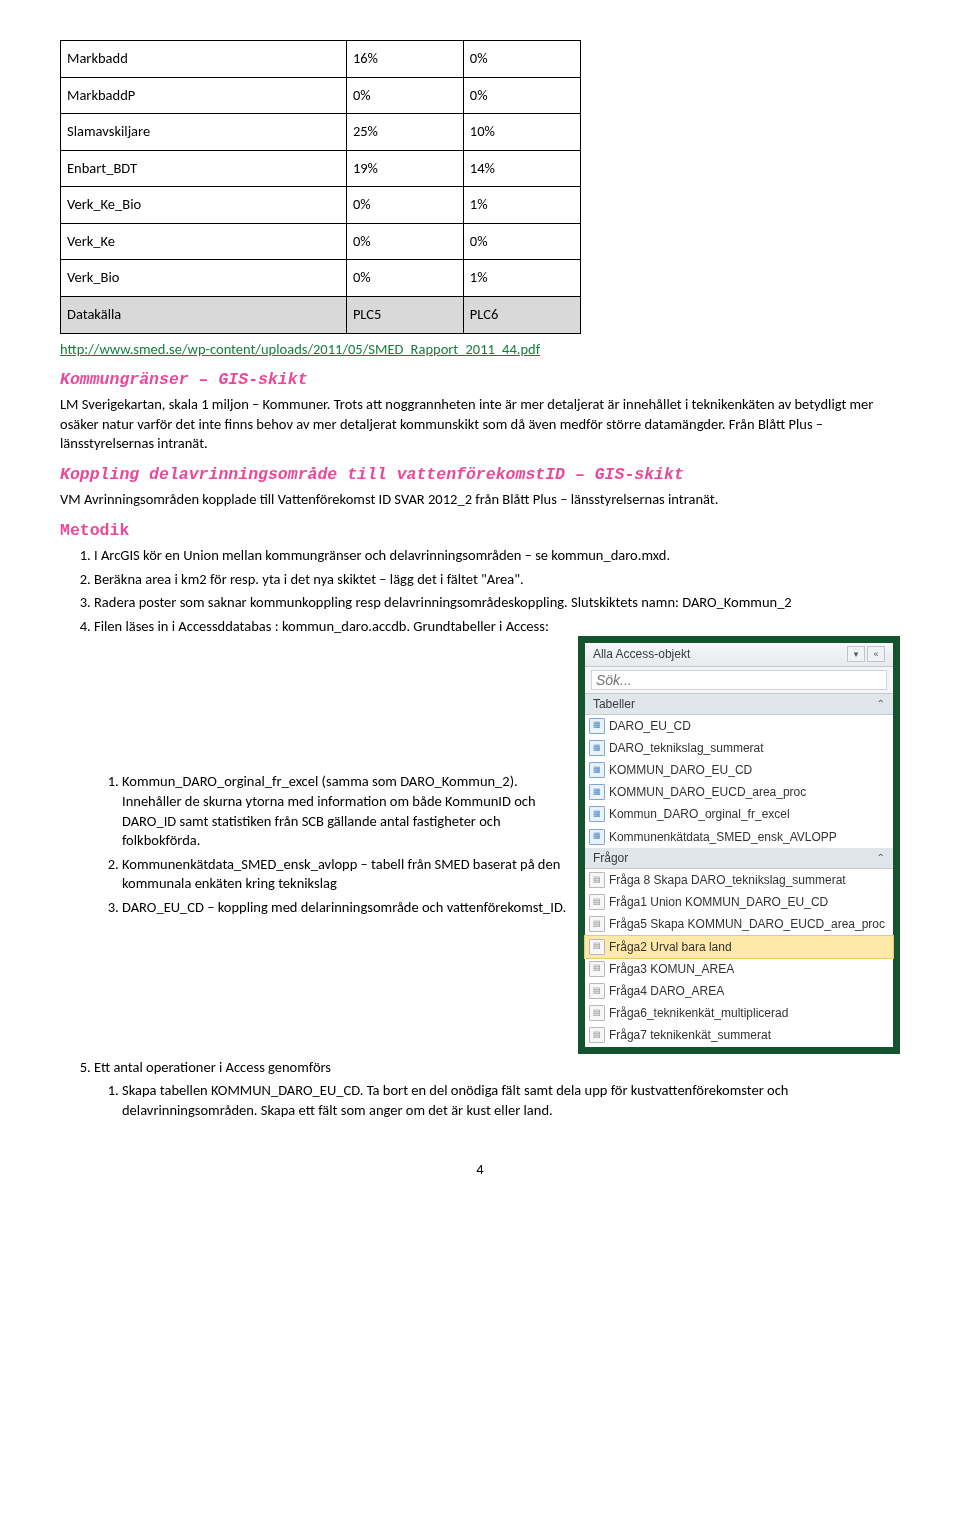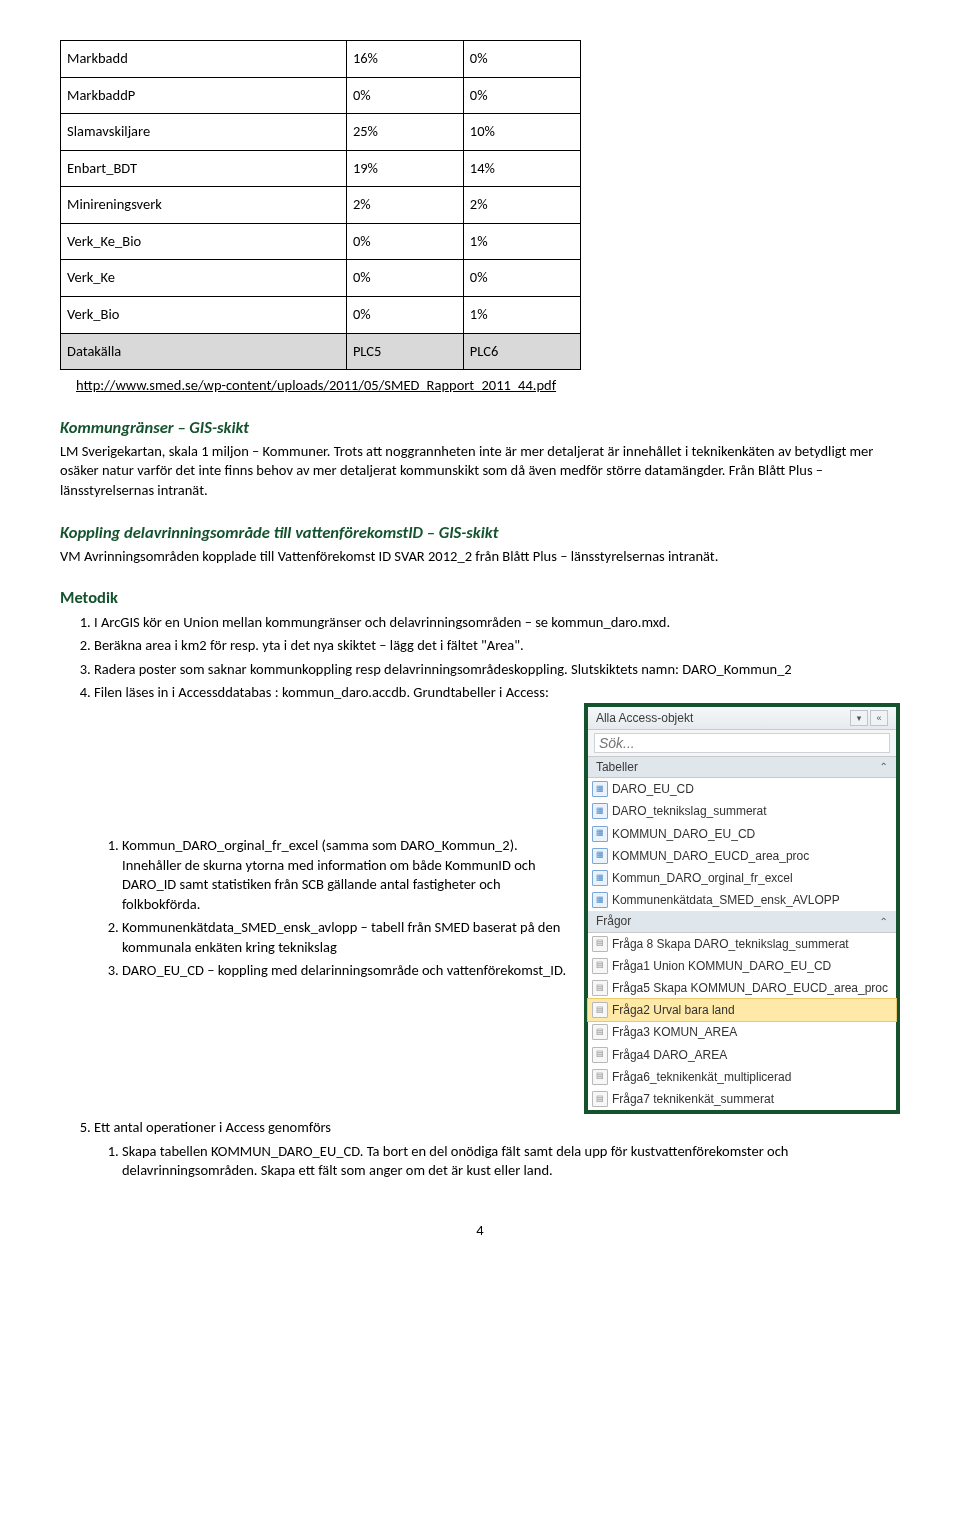--- a/index.html
+++ b/index.html
@@ -17,46 +17,47 @@
     margin-bottom: 6px;
   }
   table.data td {
     border: 1px solid #000;
     padding: 8px 6px;
     font-size: 14.5px;
   }
   table.data td:nth-child(1) { width: 55%; }
   table.data td:nth-child(2), table.data td:nth-child(3) { width: 22.5%; }
   .row-grey td { background: #d9d9d9; }
-  a.link { color: #000000; text-decoration: underline; margin-left: 16px; }
+  a.link { color: #15803d; text-decoration: underline; }
   h2.sect {
-    color: #14532d;
+    color: #ec4899;
     font-style: italic;
     font-weight: 700;
     font-size: 16.5px;
-    margin: 20px 0 2px 0;
+    margin: 10px 0 2px 0;
+    font-family: Liberation Mono, monospace;
   }
   h2.sect.nonit {
     font-style: normal;
     font-weight: 700;
   }
   p { margin: 4px 0; }
   ol.main {
     margin: 4px 0 4px 0;
     padding-left: 34px;
   }
   ol.main > li { margin: 4px 0; }
   ol.sub {
     margin: 4px 0;
     padding-left: 28px;
   }
   ol.sub > li { margin: 4px 0; }
   .access-panel {
     background: #5eead4;
-    border: 4px solid #14532d;
+    border: 7px solid #14532d;
     font-family: "Segoe UI", Tahoma, sans-serif;
     font-size: 12px;
     color: #333;
   }
   .access-header {
     background: linear-gradient(#f6f8fa, #e6eaee);
     border-bottom: 1px solid #c9c9c9;
     padding: 3px 8px;
     display: flex;
     align-items: center;
@@ -169,25 +170,20 @@
       </tr>
       <tr>
         <td>Slamavskiljare</td>
         <td>25%</td>
         <td>10%</td>
       </tr>
       <tr>
         <td>Enbart_BDT</td>
         <td>19%</td>
         <td>14%</td>
-      </tr>
-      <tr>
-        <td>Minireningsverk</td>
-        <td>2%</td>
-        <td>2%</td>
       </tr>
       <tr>
         <td>Verk_Ke_Bio</td>
         <td>0%</td>
         <td>1%</td>
       </tr>
       <tr>
         <td>Verk_Ke</td>
         <td>0%</td>
         <td>0%</td>

